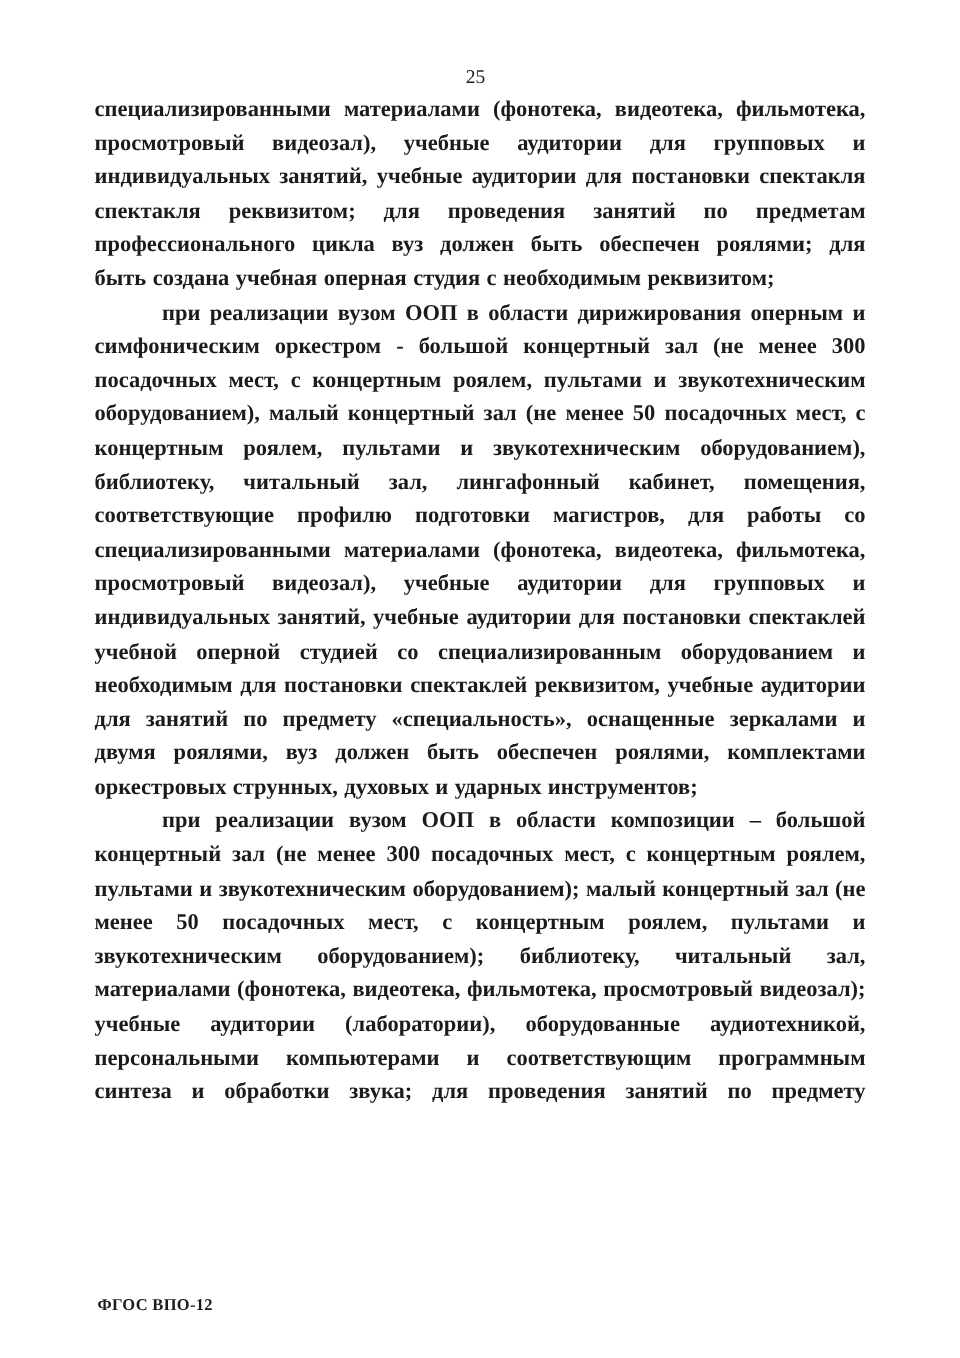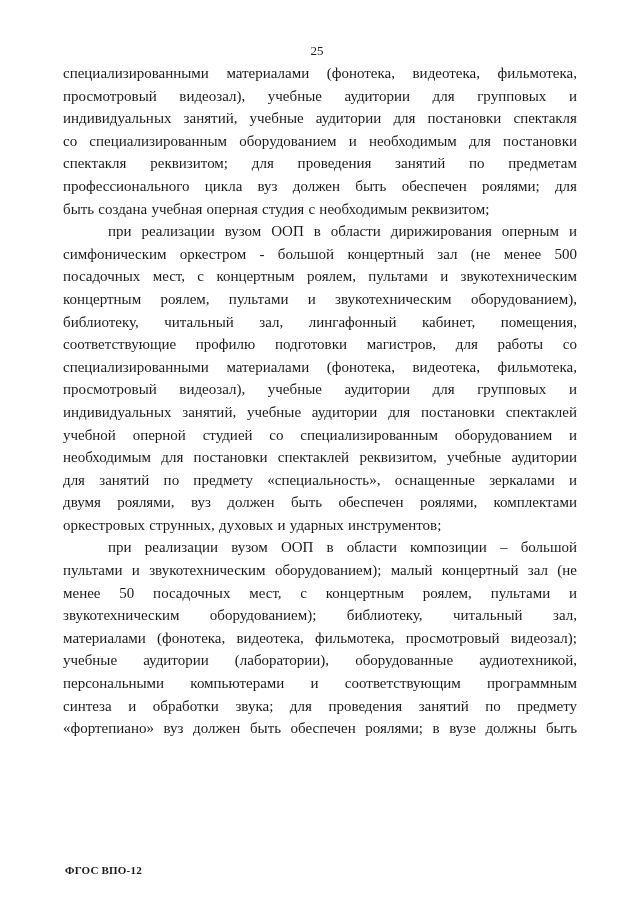--- a/index.html
+++ b/index.html
@@ -28,20 +28,21 @@
   }
   .text-block {
     position: absolute;
     top: 62px;
     left: 63px;
     width: 514px;
   }
   .paragraph {
     margin: 0;
     padding: 0;
+    font-weight: bold;
   }
   .line {
     font-size: 15px;
     line-height: 22.6px;
     text-align: justify;
     text-align-last: justify;
     word-spacing: 0.5px;
   }
   .line.indent {
     text-indent: 45px;
@@ -64,48 +65,48 @@
 <body>
 
 <div class="page">
   <div class="page-number">25</div>
 
   <div class="text-block">
       <div class="paragraph">
         <div class="line">специализированными материалами (фонотека, видеотека, фильмотека,</div>
         <div class="line">просмотровый видеозал), учебные аудитории для групповых и</div>
         <div class="line">индивидуальных занятий, учебные аудитории для постановки спектакля</div>
-        <div class="line">со специализированным оборудованием и необходимым для постановки</div>
         <div class="line">спектакля реквизитом; для проведения занятий по предметам</div>
         <div class="line">профессионального цикла вуз должен быть обеспечен роялями; для</div>
         <div class="line last">быть создана учебная оперная студия с необходимым реквизитом;</div>
       </div>
       <div class="paragraph">
         <div class="line indent">при реализации вузом ООП в области дирижирования оперным и</div>
-        <div class="line">симфоническим оркестром - большой концертный зал (не менее 500</div>
+        <div class="line">симфоническим оркестром - большой концертный зал (не менее 300</div>
         <div class="line">посадочных мест, с концертным роялем, пультами и звукотехническим</div>
+        <div class="line">оборудованием), малый концертный зал (не менее 50 посадочных мест, с</div>
         <div class="line">концертным роялем, пультами и звукотехническим оборудованием),</div>
         <div class="line">библиотеку, читальный зал, лингафонный кабинет, помещения,</div>
         <div class="line">соответствующие профилю подготовки магистров, для работы со</div>
         <div class="line">специализированными материалами (фонотека, видеотека, фильмотека,</div>
         <div class="line">просмотровый видеозал), учебные аудитории для групповых и</div>
         <div class="line">индивидуальных занятий, учебные аудитории для постановки спектаклей</div>
         <div class="line">учебной оперной студией со специализированным оборудованием и</div>
         <div class="line">необходимым для постановки спектаклей реквизитом, учебные аудитории</div>
         <div class="line">для занятий по предмету «специальность», оснащенные зеркалами и</div>
         <div class="line">двумя роялями, вуз должен быть обеспечен роялями, комплектами</div>
         <div class="line last">оркестровых струнных, духовых и ударных инструментов;</div>
       </div>
       <div class="paragraph">
         <div class="line indent">при реализации вузом ООП в области композиции – большой</div>
+        <div class="line">концертный зал (не менее 300 посадочных мест, с концертным роялем,</div>
         <div class="line">пультами и звукотехническим оборудованием); малый концертный зал (не</div>
         <div class="line">менее 50 посадочных мест, с концертным роялем, пультами и</div>
         <div class="line">звукотехническим оборудованием); библиотеку, читальный зал,</div>
         <div class="line">материалами (фонотека, видеотека, фильмотека, просмотровый видеозал);</div>
         <div class="line">учебные аудитории (лаборатории), оборудованные аудиотехникой,</div>
         <div class="line">персональными компьютерами и соответствующим программным</div>
         <div class="line">синтеза и обработки звука; для проведения занятий по предмету</div>
-        <div class="line">«фортепиано» вуз должен быть обеспечен роялями; в вузе должны быть</div>
       </div>
     </div>
 
   <div class="footer">ФГОС ВПО-12</div>
 </div>
 
 </body></html>

